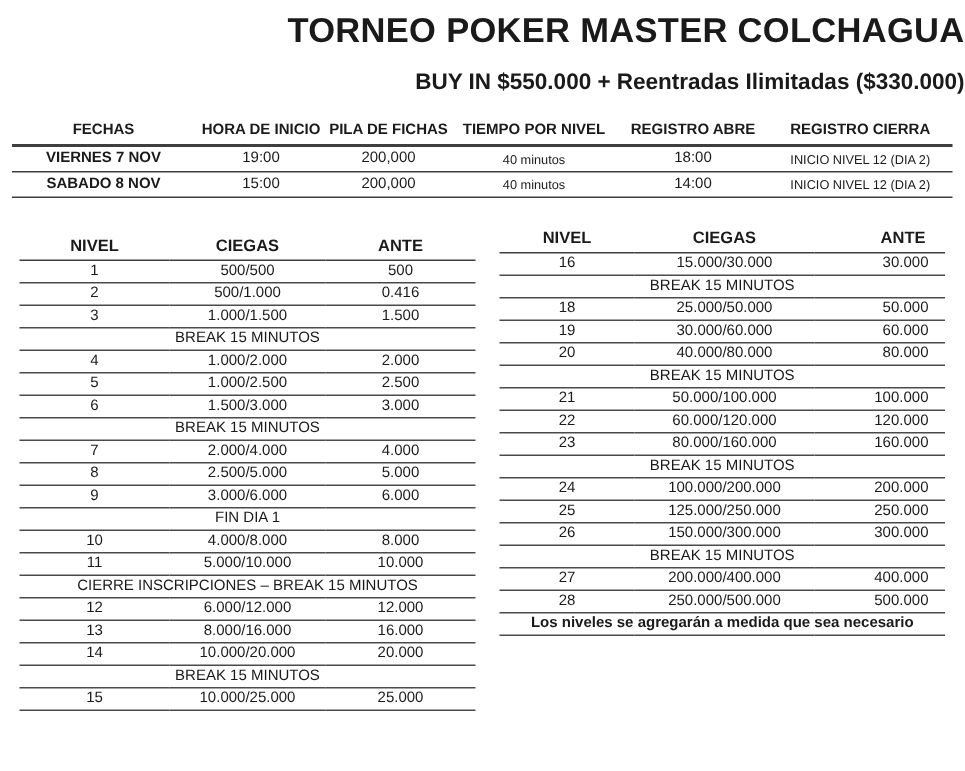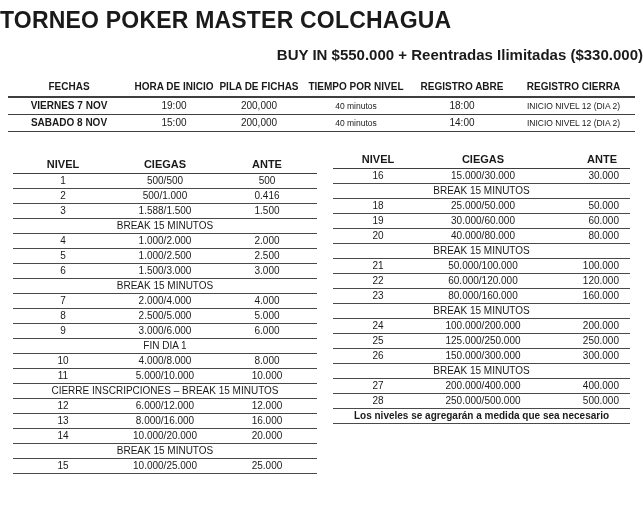--- a/index.html
+++ b/index.html
@@ -1,21 +1,21 @@
 <!DOCTYPE html>
 <html><head>
 <meta charset="utf-8">
 <style>
   * { margin:0; padding:0; box-sizing:border-box; }
   html,body { width:643px; height:514px; background:#ffffff; overflow:hidden; }
   body { font-family:"Liberation Sans", sans-serif; color:#1a1a1a; }
 
   .page { width:643px; height:514px; position:relative; }
 
-  .title     { text-align:left; font-weight:bold; font-size:23px; padding-top:7px; letter-spacing:.2px; }
+  .title     { text-align:right; font-weight:bold; font-size:23px; padding-top:7px; letter-spacing:.2px; }
   .buyin     { text-align:right; font-weight:bold; font-size:15px; margin-top:12px; }
   .guarantee { text-align:center; font-weight:bold; font-size:20px; margin-top:11px; }
 
   table { border-collapse:collapse; table-layout:fixed; }
   th, td { text-align:center; line-height:10px; overflow:hidden; white-space:nowrap; }
 
   
   .schedule { width:627px; margin:15px 8px 0 8px; }
   .schedule th {
     font-size:10px; font-weight:bold; padding:4px 1px 4px;
@@ -113,21 +113,21 @@
             <td>500/500</td>
             <td>500</td>
           </tr>
           <tr>
             <td>2</td>
             <td>500/1.000</td>
             <td>0.416</td>
           </tr>
           <tr>
             <td>3</td>
-            <td>1.588/1.500</td>
+            <td>1.000/1.500</td>
             <td>1.500</td>
           </tr>
           <tr>
             <td colspan="3" class="span-row">BREAK 15 MINUTOS</td>
           </tr>
           <tr>
             <td>4</td>
             <td>1.000/2.000</td>
             <td>2.000</td>
           </tr>

